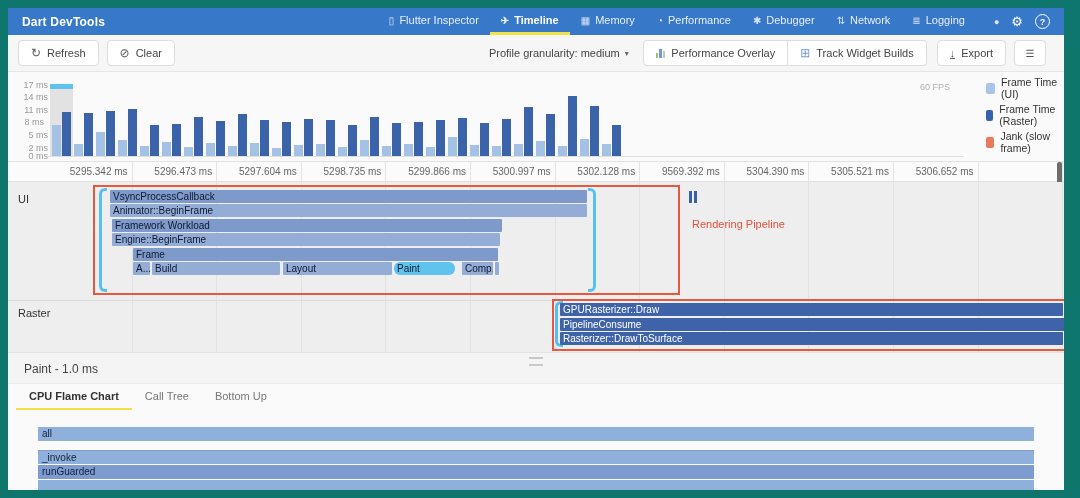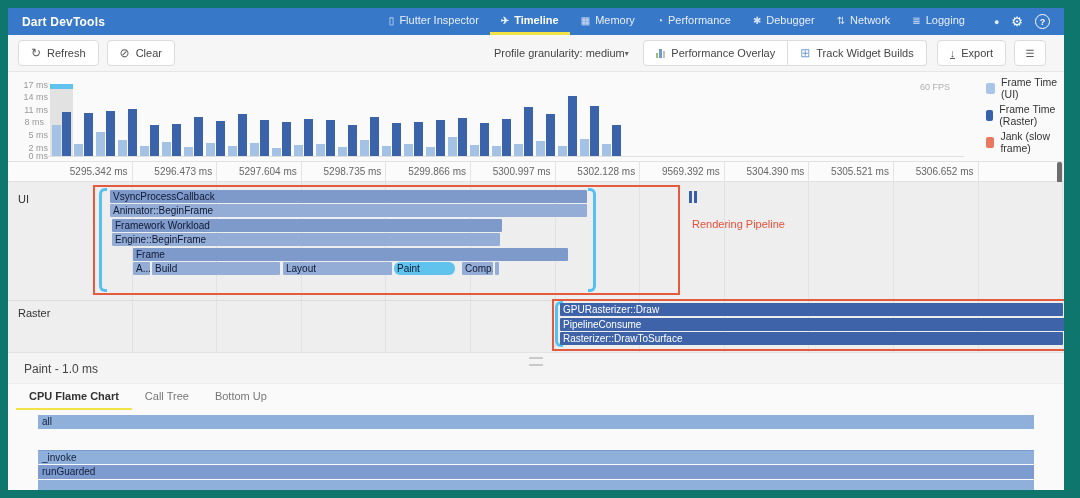--- a/index.html
+++ b/index.html
@@ -16,21 +16,21 @@
   .header-actions{display:flex;align-items:center;gap:12px;padding:0 14px 0 18px;}
   .hdot{font-size:9px;opacity:.85;}
   .hgear{font-size:13px;}
   .hhelp{width:13px;height:13px;border:1.3px solid #fff;border-radius:50%;font-size:9px;display:flex;align-items:center;justify-content:center;font-weight:bold;}
 
   
   .toolbar{position:absolute;left:0;top:27px;width:100%;height:37px;background:#f6f6f7;border-bottom:1px solid #e6e6e6;display:flex;align-items:center;box-sizing:border-box;padding:0 10px;}
   .btn{display:flex;align-items:center;gap:6px;background:#fff;border:1px solid #dcdcdc;border-radius:4px;height:24px;padding:0 12px;font-size:11px;color:#454545;margin-right:8px;}
   .btn .bicon{font-size:12px;color:#5a5a5a;}
   .toolbar-right{margin-left:auto;display:flex;align-items:center;}
-  .granularity{font-size:11px;color:#454545;margin-right:14px;display:flex;align-items:center;margin-left:8px;}
+  .granularity{font-size:11px;color:#454545;margin-right:14px;display:flex;align-items:center;gap:5px;margin-left:8px;}
   .caret{font-size:8px;color:#666;}
   .seg{display:flex;margin-right:10px;}
   .seg .btn{margin-right:0;border-radius:0;}
   .seg .btn:first-child{border-radius:4px 0 0 4px;}
   .seg .btn:last-child{border-radius:0 4px 4px 0;border-left:none;}
   .mini-bars{display:flex;align-items:flex-end;gap:1px;height:10px;}
   .mini-bars i{display:block;width:2.5px;}
   .mini-bars i:nth-child(1){height:5px;background:#9fc06c;}
   .mini-bars i:nth-child(2){height:9px;background:#6f9bd2;}
   .mini-bars i:nth-child(3){height:7px;background:#c2c2c2;}
@@ -348,21 +348,21 @@
           <i></i>
           <i></i>
         </div>
     <div class="ann-text" style="left:684px;top:36px;">Rendering Pipeline</div>
 
     <div id="uiEvents">
           <div class="fbar dark" style="left: 102px; top: 8px; width: 477px;">VsyncProcessCallback</div>
           <div class="fbar light" style="left: 102px; top: 22.4px; width: 477px;">Animator::BeginFrame</div>
           <div class="fbar dark" style="left: 104px; top: 36.8px; width: 390px;">Framework Workload</div>
           <div class="fbar light" style="left: 104px; top: 51.2px; width: 388px;">Engine::BeginFrame</div>
-          <div class="fbar dark" style="left: 125px; top: 65.6px; width: 435px;">Frame</div>
+          <div class="fbar dark" style="left: 125px; top: 65.6px; width: 365px;">Frame</div>
           <div class="fbar light" style="left: 125px; top: 80px; width: 17px;">A...</div>
           <div class="fbar light" style="left: 144px; top: 80px; width: 128px;">Build</div>
           <div class="fbar light" style="left: 275px; top: 80px; width: 109px;">Layout</div>
           <div class="fbar selected" style="left: 386px; top: 80px; width: 61px;">Paint</div>
           <div class="fbar light" style="left: 454px; top: 80px; width: 31px;">Comp...</div>
           <div class="fbar light" style="left: 487px; top: 80px; width: 4px;"></div>
         </div>
     <div id="rasterEvents">
           <div class="fbar raster" style="left: 552px; top: 121px; width: 503px;">GPURasterizer::Draw</div>
           <div class="fbar raster" style="left: 552px; top: 135.5px; width: 591px;">PipelineConsume</div>
@@ -377,21 +377,21 @@
     <div class="details-title">Paint - 1.0 ms</div>
   </div>
 
   <div class="dtabs" id="dtabs">
         <div class="dtab selected">CPU Flame Chart</div>
         <div class="dtab">Call Tree</div>
         <div class="dtab">Bottom Up</div>
       </div>
 
   <div class="bottomflame" id="bottomflame">
-        <div class="brow light" style="top: 5px;">all</div>
+        <div class="brow light" style="top: 17px;">all</div>
         <div class="brow dark" style="top: 40px;">_drawFrame</div>
         <div class="brow light" style="top: 40.6px;">_invoke</div>
         <div class="brow dark" style="top: 55.4px;">runGuarded</div>
         <div class="brow light" style="top: 70.2px;"></div>
       </div>
 
 </div>
 </div>
 
 </body></html>

